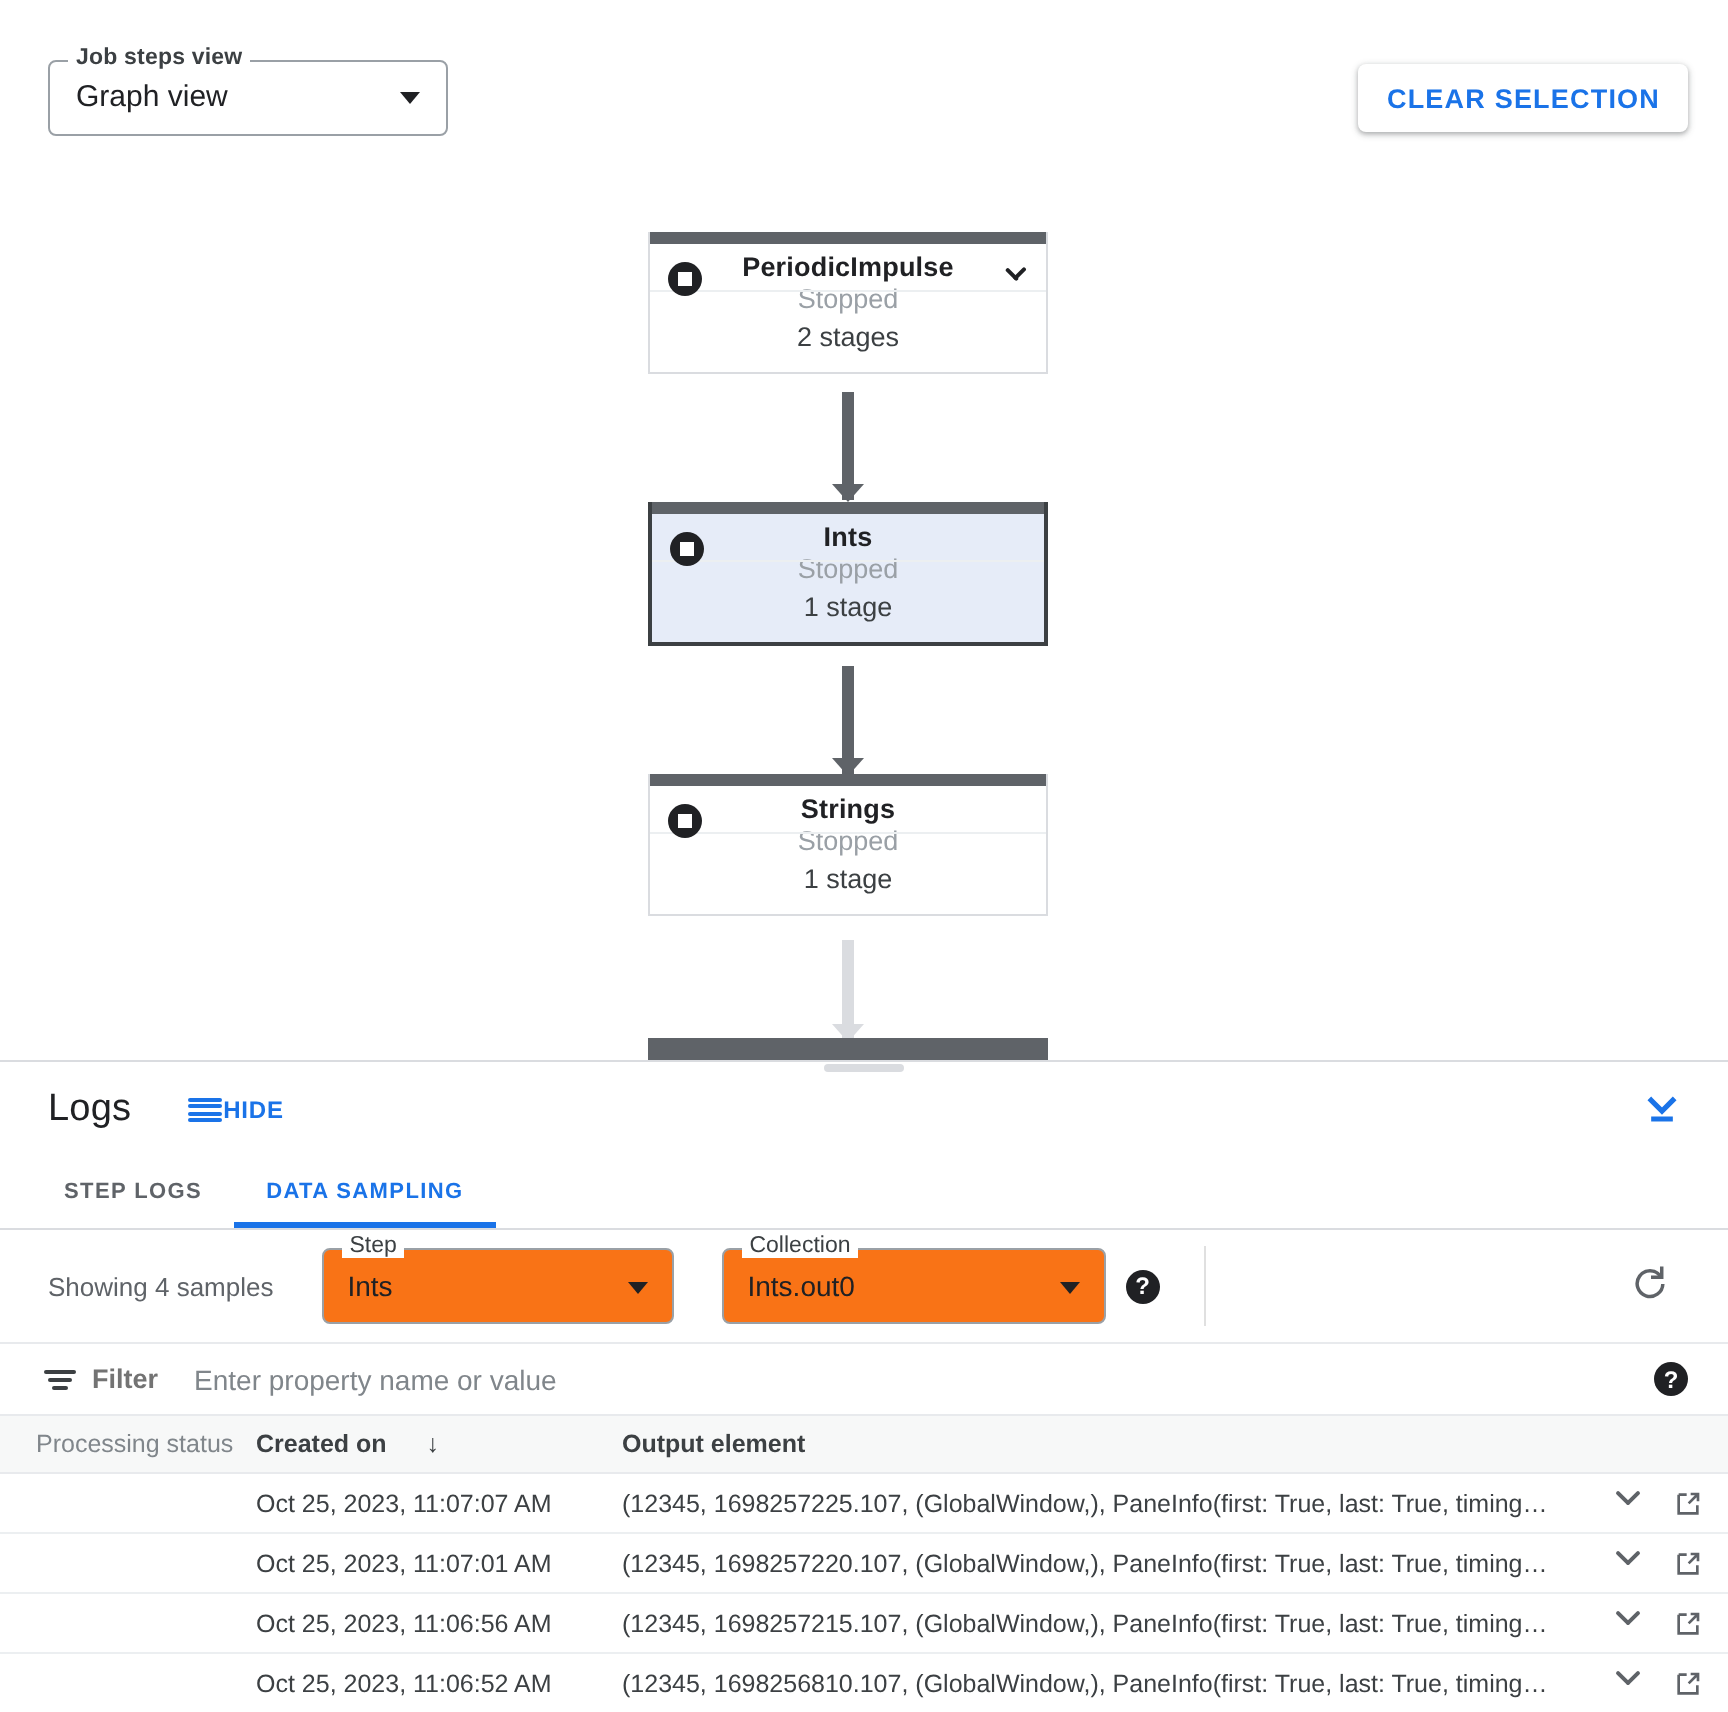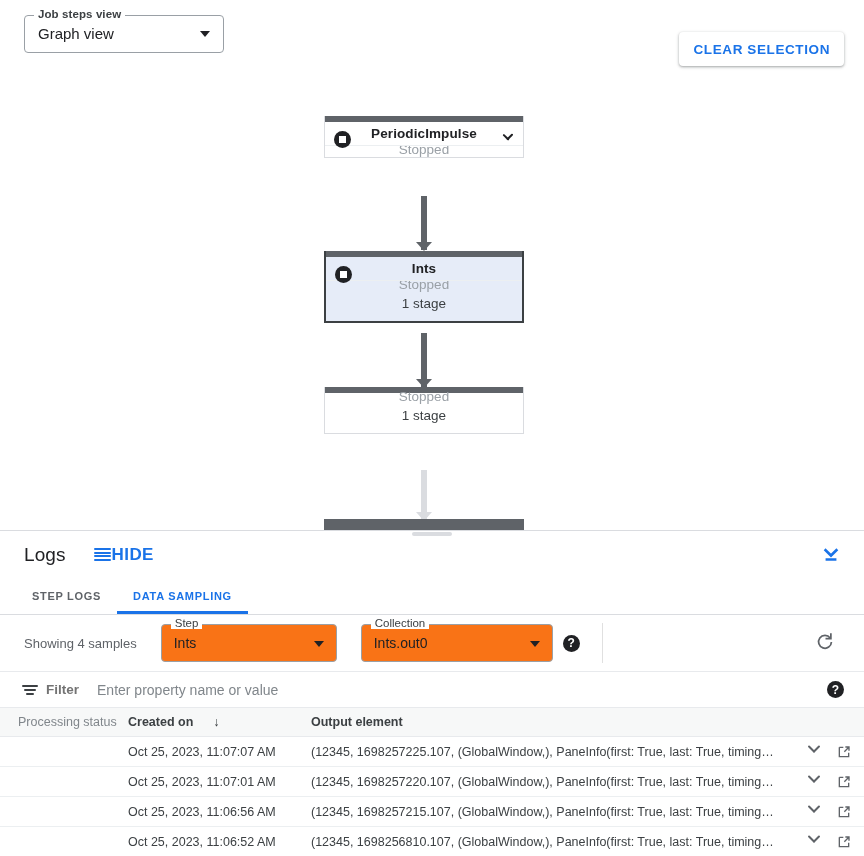--- a/index.html
+++ b/index.html
@@ -16,21 +16,21 @@
   
   .graph-pane {
     position: absolute; left: 0; top: 0;
     width: 864px; height: 530px;
     background: #ffffff;
     overflow: hidden;
   }
 
   
   .view-select {
-    position: absolute; left: 24px; top: 15px;
+    position: absolute; left: 24px; top: 30px;
     width: 200px; height: 38px;
     border: 1px solid #9aa0a6;
     border-radius: 4px;
     background: #fff;
     cursor: pointer;
   }
   .view-select .legend {
     position: absolute; left: 9px; top: -8px;
     background: #fff; padding: 0 4px;
     font-size: 11.5px; font-weight: bold; color: #3c4043;
@@ -154,24 +154,24 @@
   .logs-header {
     position: relative; height: 47px;
     display: flex; align-items: center;
   }
   .logs-title {
     margin-left: 24px; font-size: 19px; color: #202124;
     letter-spacing: .1px;
   }
   .hide-btn {
     margin-left: 28px;
-    display: flex; align-items: center; gap: 1px;
+    display: flex; align-items: flex-end; gap: 1px;
     background: none; border: none; padding: 0;
     color: #1a73e8; font-family: "Liberation Sans", sans-serif;
-    font-size: 17px; font-weight: bold; letter-spacing: .4px;
+    font-size: 12px; font-weight: bold; letter-spacing: .4px;
     cursor: pointer;
   }
   .hide-icon { width: 17px; height: 13px; position: relative; }
   .hide-icon span {
     position: absolute; left: 0; height: 2px; background: #1a73e8; border-radius: 1px;
   }
   .hide-icon span:nth-child(1){ top: 0px;  width: 17px; }
   .hide-icon span:nth-child(2){ top: 3.6px; width: 17px; }
   .hide-icon span:nth-child(3){ top: 7.2px; width: 17px; }
   .hide-icon span:nth-child(4){ top: 10.8px; width: 17px; }
@@ -339,20 +339,21 @@
     <button class="clear-btn">CLEAR SELECTION</button>
 
     <div class="node" style="top:116px;">
       <div class="topbar"></div>
       <div class="row">
         <span class="stop-icon"></span>
         <span class="title">PeriodicImpulse</span>
         <span class="node-caret"></span>
       </div>
       <div class="status">Stopped</div>
+      <div class="stages">2 stages</div>
     </div>
 
     <div class="edge" style="top:196px; height:54px;">
       <span class="arrow"></span>
     </div>
 
     <div class="node selected" style="top:251px;">
       <div class="topbar"></div>
       <div class="row">
         <span class="stop-icon"></span>
@@ -361,20 +362,24 @@
       <div class="status">Stopped</div>
       <div class="stages">1 stage</div>
     </div>
 
     <div class="edge" style="top:333px; height:54px;">
       <span class="arrow"></span>
     </div>
 
     <div class="node" style="top:387px;">
       <div class="topbar"></div>
+      <div class="row">
+        <span class="stop-icon"></span>
+        <span class="title">Strings</span>
+      </div>
       <div class="status">Stopped</div>
       <div class="stages">1 stage</div>
     </div>
 
     <div class="edge light" style="top:470px; height:50px;">
       <span class="arrow"></span>
     </div>
 
     <div class="node-partial"></div>
   </div>

